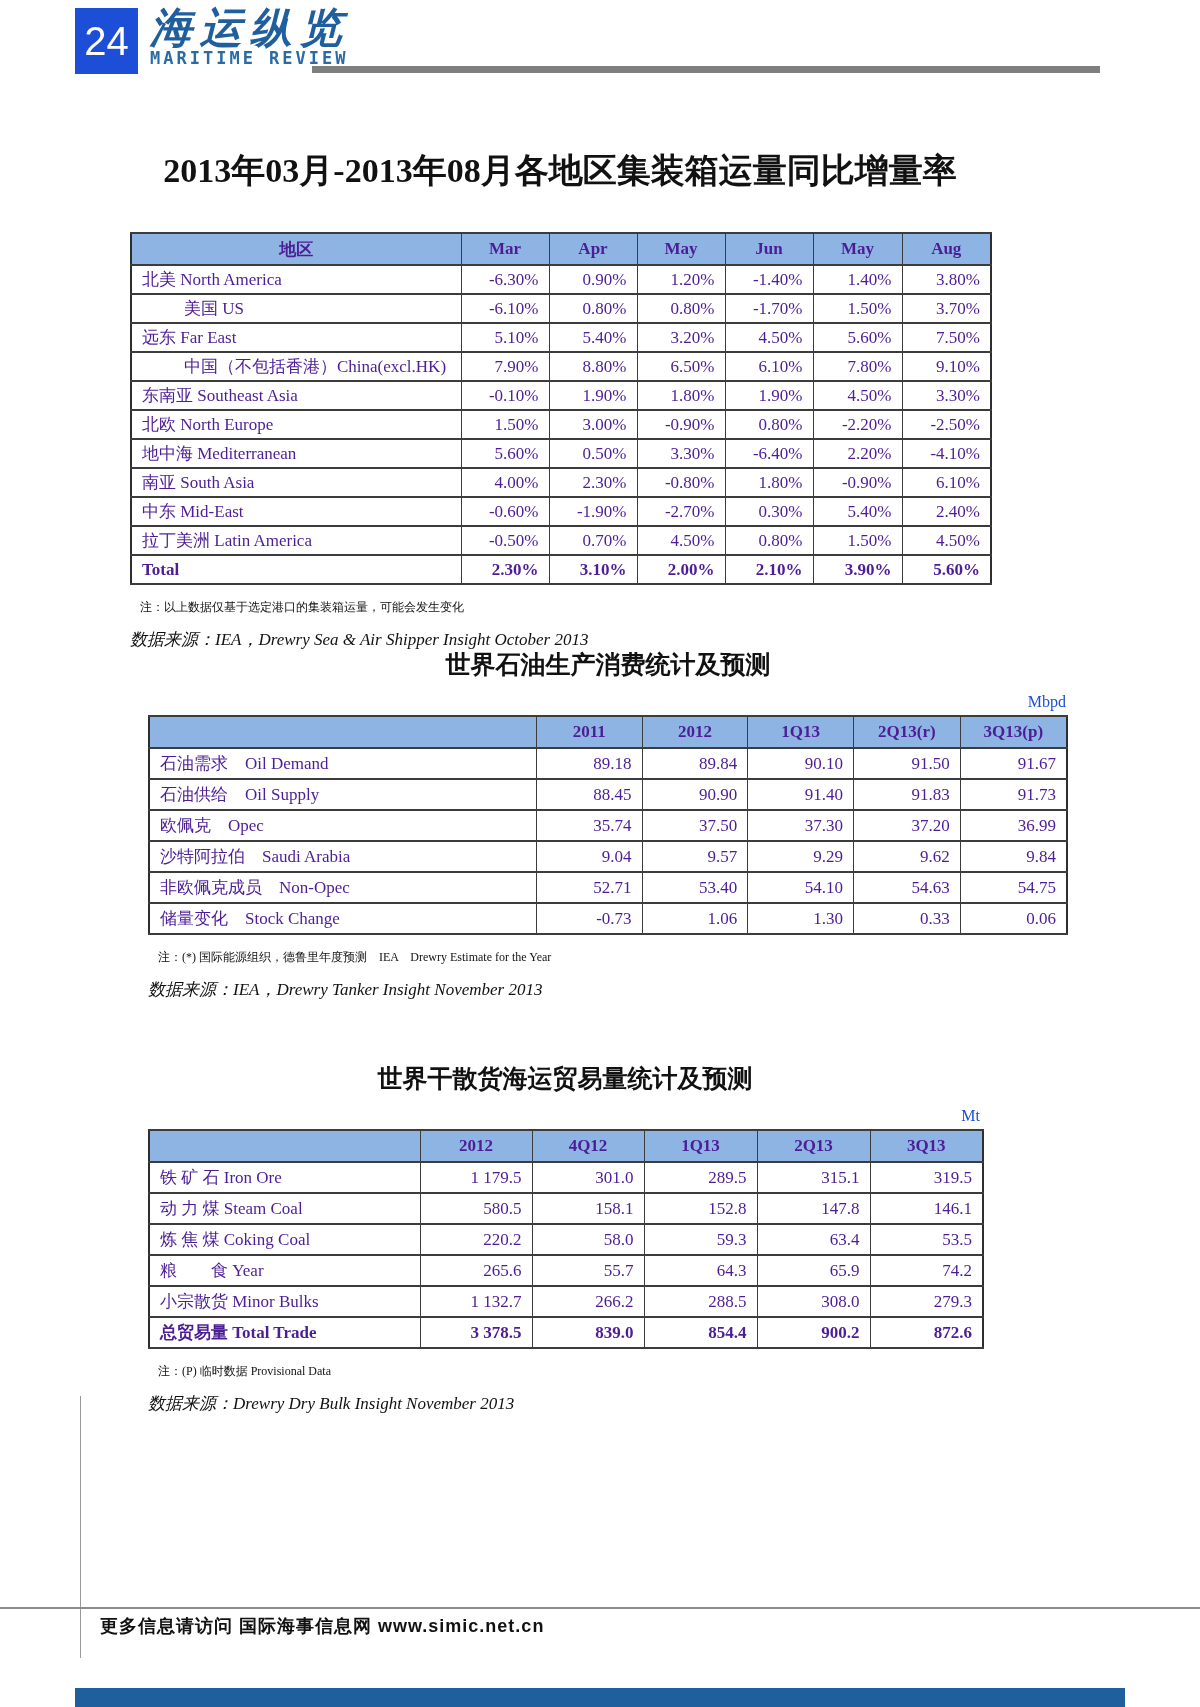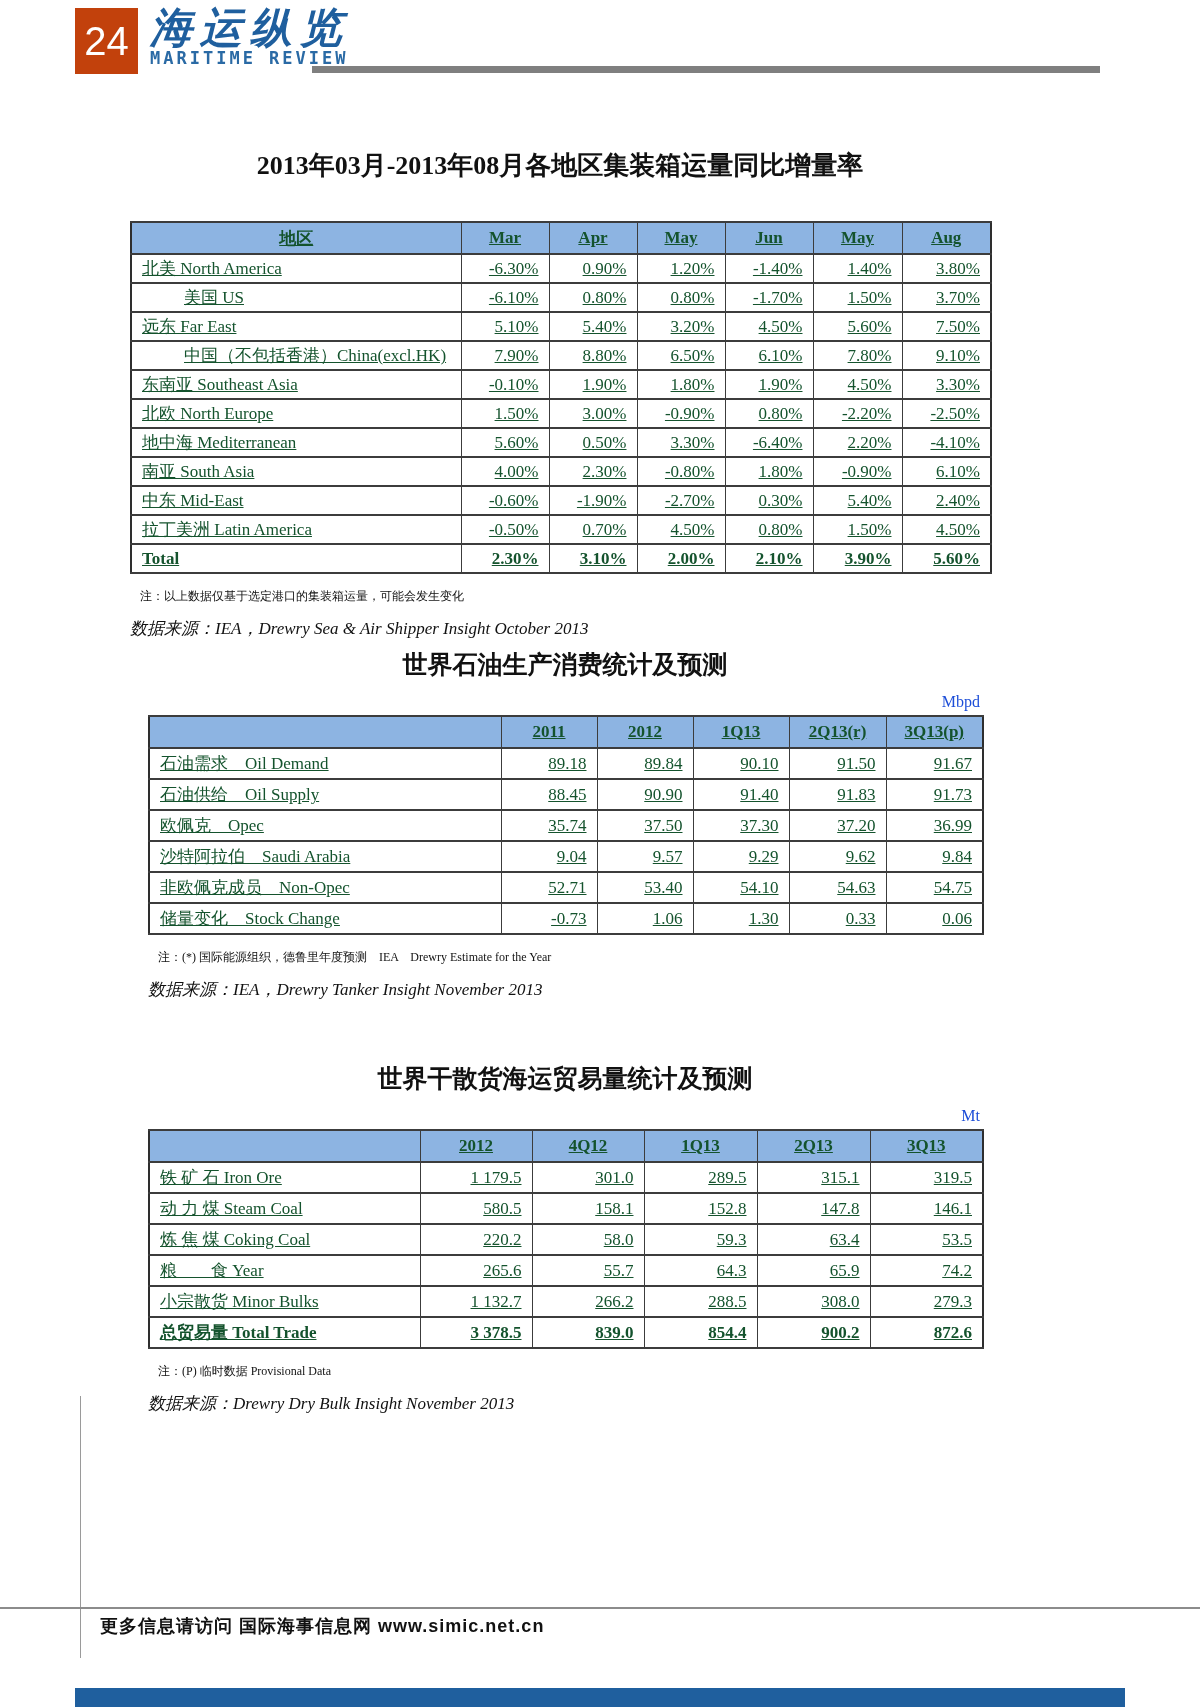--- a/index.html
+++ b/index.html
@@ -3,53 +3,53 @@
 <meta charset="utf-8">
 <style>
   html,body{margin:0;padding:0;background:#ffffff;}
   .page{
     position:relative;width:1200px;height:1707px;background:#ffffff;overflow:hidden;
     font-family:"Liberation Serif","DejaVu Serif",serif;color:#1a1a1a;
   }
   
   .pagenum{
     position:absolute;left:75px;top:8px;width:63px;height:66px;
-    background:#c2410c;color:#ffffff;display:flex;align-items:center;justify-content:center;
+    background:#1d4ed8;color:#ffffff;display:flex;align-items:center;justify-content:center;
     font-family:"Liberation Sans",sans-serif;font-size:40px;
   }
   .brand{position:absolute;left:150px;top:6px;}
   .brand-cn{
     font-size:42px;font-weight:bold;font-style:italic;color:#1f5f9e;
     letter-spacing:8px;line-height:1.05;
     font-family:"Liberation Serif","DejaVu Serif",serif;
   }
   .brand-en{
     font-size:17px;color:#2a6aa5;letter-spacing:3px;margin-top:-2px;
     font-family:"DejaVu Sans Mono","Liberation Mono",monospace;font-weight:bold;
   }
   .header-rule{position:absolute;left:312px;top:66px;width:788px;height:7px;background:#7f7f7f;}
   
   .tbl-sec{position:absolute;}
   .sec-0{left:130px;top:148px;width:860px;}
-  .sec-1{left:148px;top:648px;width:834px;}
+  .sec-1{left:148px;top:648px;width:920px;}
   .sec-2{left:148px;top:1062px;width:834px;}
   .tbl-title{
-    margin:0;text-align:center;font-size:26px;font-weight:bold;color:#111;
+    margin:0;text-align:center;font-size:34px;font-weight:bold;color:#111;
     font-family:"Liberation Serif","DejaVu Serif",serif;
   }
   .sec-0 .tbl-title{margin-bottom:38px;}
   .sec-1 .tbl-title,.sec-2 .tbl-title{font-size:25px;}
   .unit{
     text-align:right;font-size:16px;margin:12px 2px 4px 0;color:#1d4ed8;
     font-family:"Liberation Serif","DejaVu Serif",serif;
   }
   
   table.datatable{
     width:100%;border-collapse:collapse;table-layout:fixed;
-    font-size:17px;color:#14532d;text-decoration:underline;
+    font-size:17px;color:#4c1d95;
   }
   table.datatable th,table.datatable td{
     border-left:1px solid #3c3c3c;border-right:1px solid #3c3c3c;
     border-top:2px solid #3c3c3c;border-bottom:2px solid #3c3c3c;
     padding:0 10px;overflow:hidden;white-space:nowrap;
   }
   table.datatable{border:2px solid #2e2e2e;}
   table.datatable th{
     background:#8db4e2;font-weight:bold;text-align:center;height:30px;
   }

